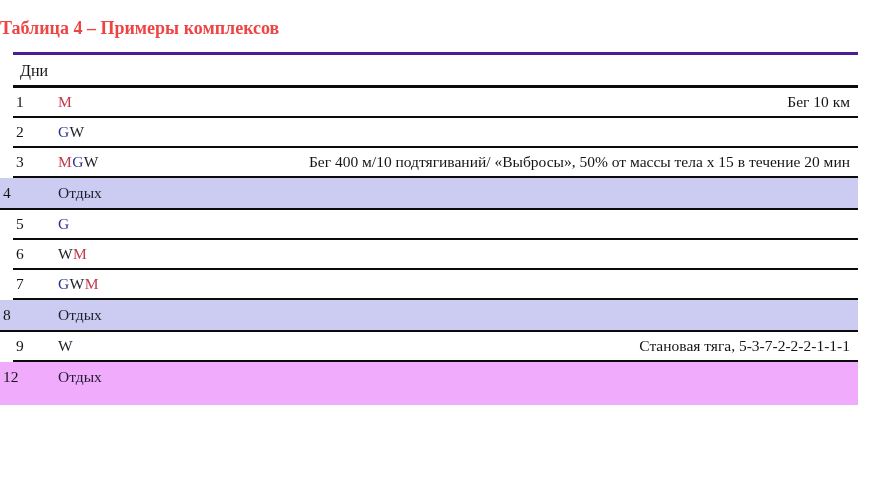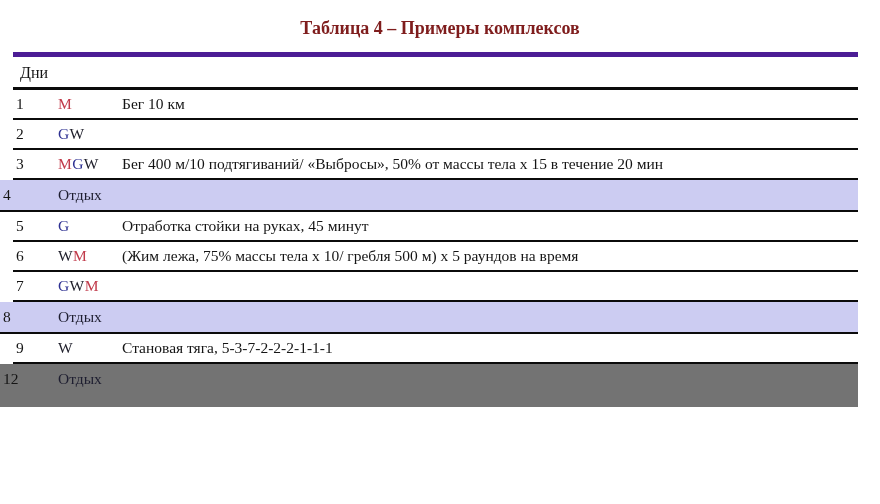--- a/index.html
+++ b/index.html
@@ -9,32 +9,32 @@
   }
   body {
     width: 880px;
     height: 504px;
     overflow: hidden;
     font-family: "Liberation Serif", serif;
     color: #151515;
     position: relative;
   }
   .page-title {
-    text-align: center;
+    text-align: left;
     font-weight: bold;
     font-size: 18px;
     line-height: 24px;
     padding-top: 16px;
     margin-bottom: 12px;
-    color: #7f1d1d;
+    color: #ef4444;
   }
   .table {
     margin-left: 13px;
     width: 845px;
-    border-top: 5px solid #4c1d95;
+    border-top: 3px solid #4c1d95;
   }
   .thead {
     border-bottom: 3px solid #0b0b0b;
     padding: 5px 0 4px 7px;
     font-size: 16px;
     line-height: 21px;
   }
   .row {
     display: flex;
     align-items: flex-start;
@@ -50,20 +50,21 @@
     color: #151515;
   }
   .codes {
     width: 64px;
     flex: none;
     letter-spacing: 0.4px;
   }
   .desc {
     flex: 1;
     padding-right: 8px;
+    text-align: right;
   }
   .row.rest {
     margin-left: -13px;
     width: 858px;
     padding: 4px 0 5px 0;
   }
   .row.rest .day {
     width: 55px;
     padding-left: 3px;
   }
@@ -104,45 +105,43 @@
   </div>
 
   <div class="row rest" style="background: rgb(204, 204, 242);">
     <span class="day">4</span>
     <span class="rest-label" style="color: rgb(30, 30, 48);">Отдых</span>
   </div>
 
   <div class="row">
     <span class="day">5</span>
     <span class="codes"><span style="color: rgb(46, 49, 146);">G</span></span>
-    <span class="desc">Отработка стойки на руках, 45 минут</span>
   </div>
 
   <div class="row">
     <span class="day">6</span>
     <span class="codes"><span style="color: rgb(29, 29, 41);">W</span><span style="color: rgb(193, 59, 75);">M</span></span>
-    <span class="desc">(Жим лежа, 75% массы тела х 10/ гребля 500 м) х 5 раундов на время</span>
   </div>
 
   <div class="row">
     <span class="day">7</span>
     <span class="codes"><span style="color: rgb(46, 49, 146);">G</span><span style="color: rgb(29, 29, 41);">W</span><span style="color: rgb(193, 59, 75);">M</span></span>
   </div>
 
   <div class="row rest" style="background: rgb(204, 204, 242);">
     <span class="day">8</span>
     <span class="rest-label" style="color: rgb(30, 30, 48);">Отдых</span>
   </div>
 
   <div class="row">
     <span class="day">9</span>
     <span class="codes"><span style="color: rgb(29, 29, 41);">W</span></span>
     <span class="desc">Становая тяга, 5-3-7-2-2-2-1-1-1</span>
   </div>
 
 
 
-  <div class="row rest" style="background: #737373;">
+  <div class="row rest" style="background: #f0abfc;">
     <span class="day">12</span>
     <span class="rest-label" style="color: rgb(30, 30, 48);">Отдых</span>
   </div>
 </div>
 </div>
 
 </body></html>

